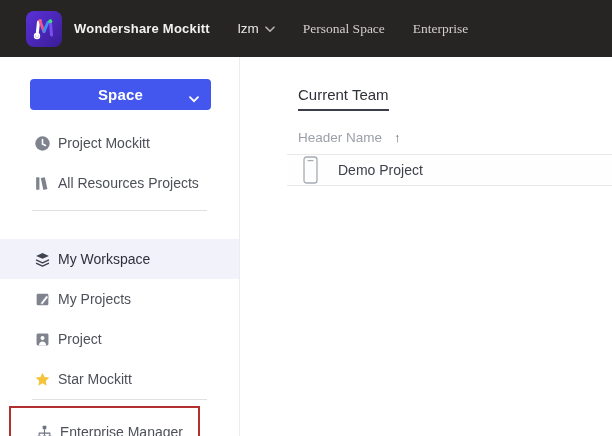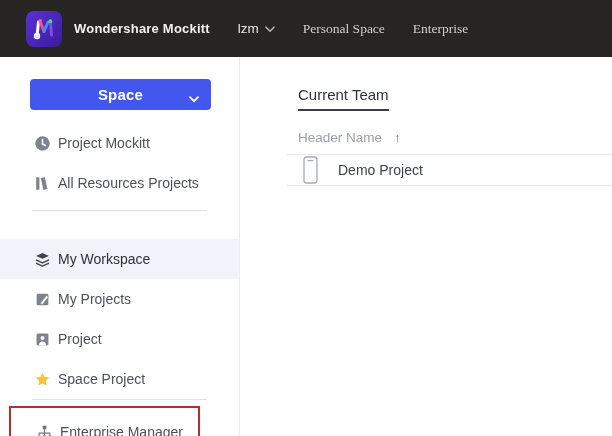--- a/index.html
+++ b/index.html
@@ -176,21 +176,21 @@
         </span>
         <span>Project</span>
       </div>
 
       <div class="side-item">
         <span class="ic">
           <svg width="17" height="17" viewBox="0 0 16 16">
               <path d="M8 1.6 L9.9 5.6 L14.4 6.2 L11.1 9.3 L11.9 13.8 L8 11.6 L4.1 13.8 L4.9 9.3 L1.6 6.2 L6.1 5.6 Z" fill="#f4c43d"></path>
             </svg>
         </span>
-        <span>Space Project</span>
+        <span>Star Mockitt</span>
       </div>
 
       <hr class="side-divider tight">
 
       <div class="annotation-box">
         <div class="side-item">
           <span class="ic">
             <svg width="17" height="17" viewBox="0 0 16 16">
                 <rect x="6.3" y="1.6" width="3.4" height="3.4" rx="0.6" fill="#6e7380"></rect>
                 <rect x="1.4" y="10.8" width="3.2" height="3.2" rx="0.6" fill="#6e7380"></rect>

